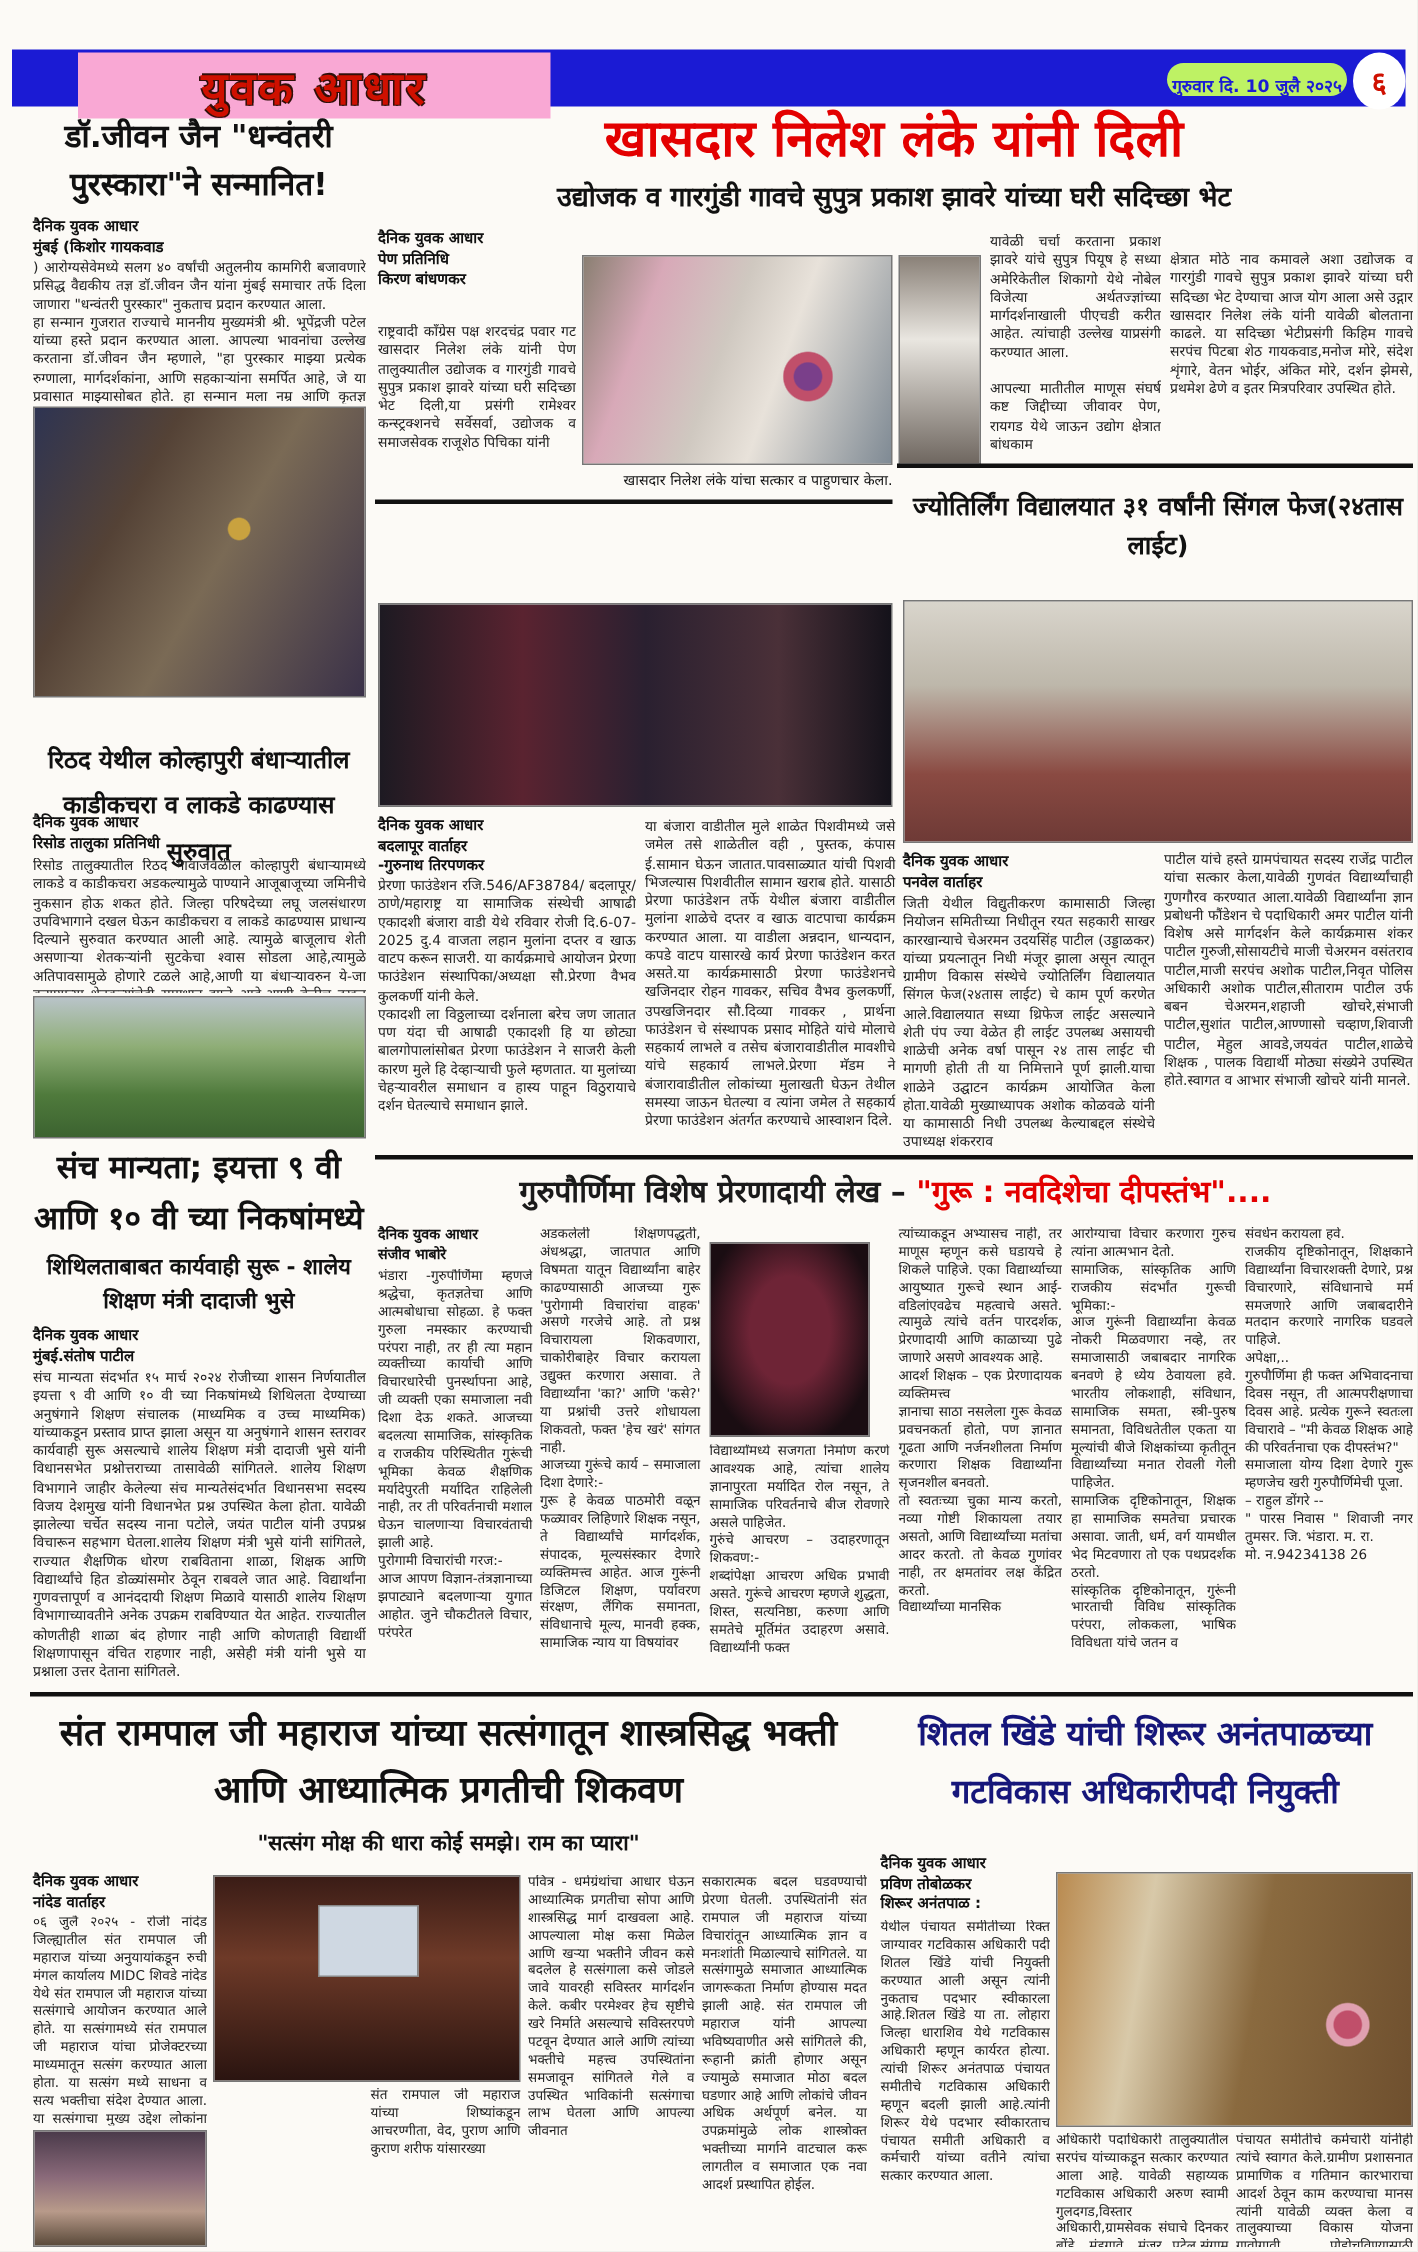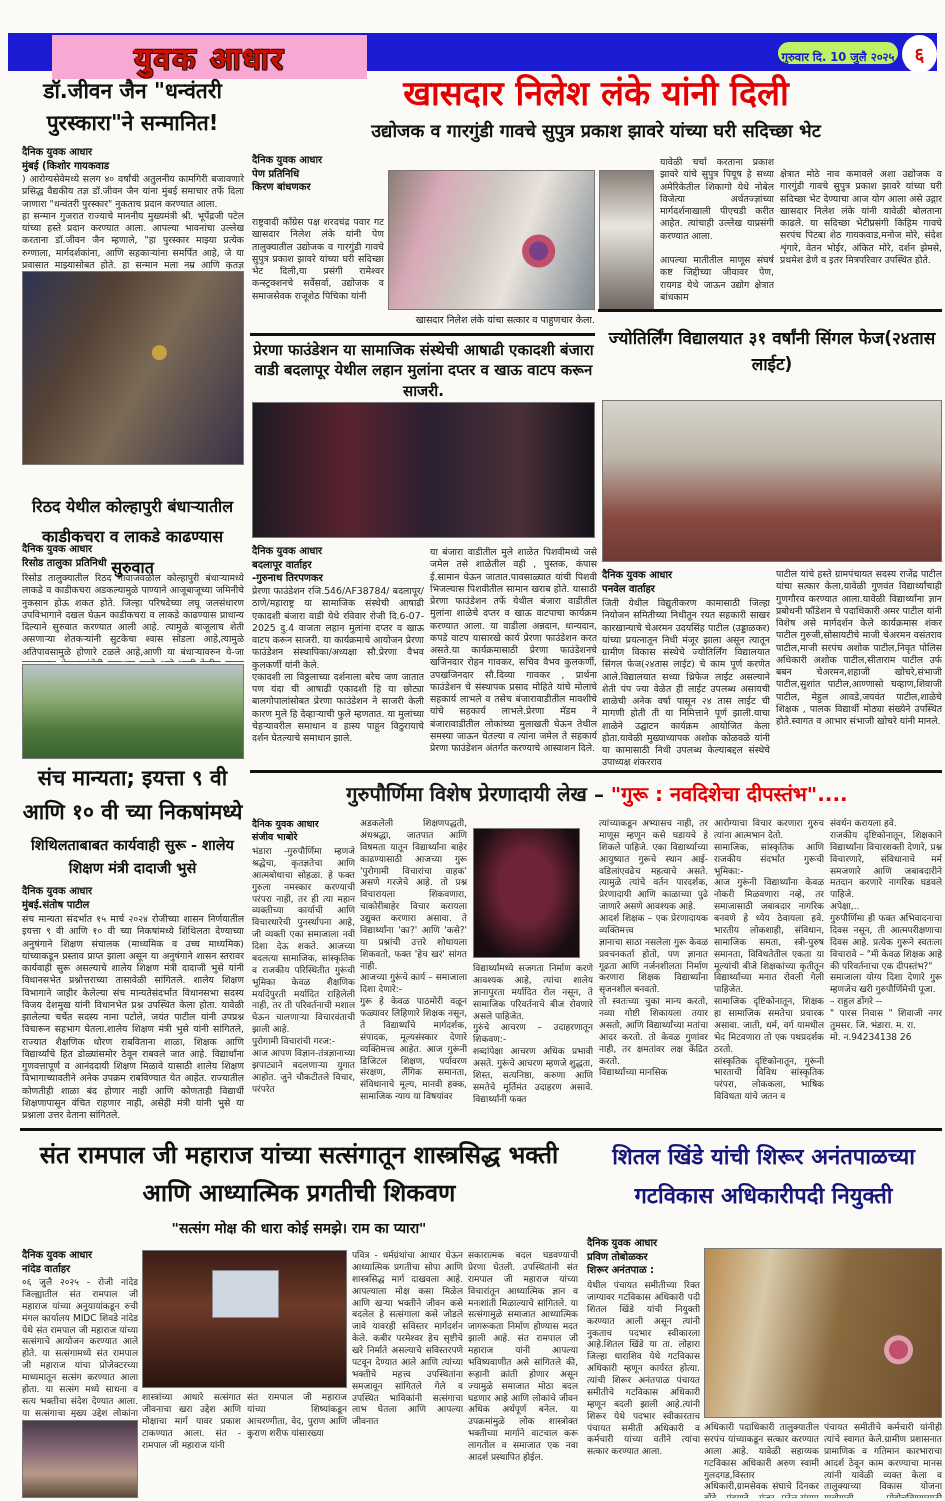--- a/index.html
+++ b/index.html
@@ -66,21 +66,20 @@
        background:linear-gradient(180deg,#8a8178 0%,#e9e6e0 40%,#6f6760 100%);"></div>
 
   <div class="abs body-txt" style="left:660px;top:156px;width:114px;height:162px;overflow:hidden;">यावेळी चर्चा करताना प्रकाश झावरे यांचे सुपुत्र पियूष हे सध्या अमेरिकेतील शिकागो येथे नोबेल विजेत्या अर्थतज्ज्ञांच्या मार्गदर्शनाखाली पीएचडी करीत आहेत. त्यांचाही उल्लेख याप्रसंगी करण्यात आला.
 
 आपल्या मातीतील माणूस संघर्ष कष्ट जिद्दीच्या जीवावर पेण, रायगड येथे जाऊन उद्योग क्षेत्रात बांधकाम</div>
   <div class="abs body-txt" style="left:780px;top:168px;width:162px;height:168px;overflow:hidden;">क्षेत्रात मोठे नाव कमावले अशा उद्योजक व गारगुंडी गावचे सुपुत्र प्रकाश झावरे यांच्या घरी सदिच्छा भेट देण्याचा आज योग आला असे उद्गार खासदार निलेश लंके यांनी यावेळी बोलताना काढले. या सदिच्छा भेटीप्रसंगी किहिम गावचे सरपंच पिटबा शेठ गायकवाड,मनोज मोरे, संदेश शृंगारे, वेतन भोईर, अंकित मोरे, दर्शन झेमसे, प्रथमेश ढेणे व इतर मित्रपरिवार उपस्थित होते.</div>
 
   <div class="abs rule" style="left:598px;top:309px;width:344px;height:3px;"></div>
   <div class="abs rule" style="left:250px;top:333px;width:345px;height:3px;"></div>
 
-  <div class="abs hl center" style="left:252px;top:340px;width:343px;font-size:15px;line-height:1.35;">प्रेरणा फाउंडेशन या सामाजिक संस्थेची आषाढी एकादशी बंजारा वाडी बदलापूर येथील लहान मुलांना दप्तर व खाऊ वाटप करून साजरी.</div>
   <div class="abs photo" style="left:252px;top:402px;width:343px;height:136px;
        background:linear-gradient(90deg,#1d1a22 0%,#5a2330 28%,#2a2030 52%,#4a3038 78%,#14121a 100%);"></div>
   <div class="abs byline" style="left:252px;top:544px;width:172px;">दैनिक युवक आधार
 बदलापूर वार्ताहर
 -गुरुनाथ तिरपणकर</div>
   <div class="abs body-txt" style="left:252px;top:585px;width:172px;height:180px;overflow:hidden;">प्रेरणा फाउंडेशन रजि.546/AF38784/ बदलापूर/ठाणे/महाराष्ट्र या सामाजिक संस्थेची आषाढी एकादशी बंजारा वाडी येथे रविवार रोजी दि.6-07-2025 दु.4 वाजता लहान मुलांना दप्तर व खाऊ वाटप करून साजरी. या कार्यक्रमाचे आयोजन प्रेरणा फाउंडेशन संस्थापिका/अध्यक्षा सौ.प्रेरणा वैभव कुलकर्णी यांनी केले.
 एकादशी ला विठ्ठलाच्या दर्शनाला बरेच जण जातात पण यंदा ची आषाढी एकादशी हि या छोट्या बालगोपालांसोबत प्रेरणा फाउंडेशन ने साजरी केली कारण मुले हि देव्हाऱ्याची फुले म्हणतात. या मुलांच्या चेहऱ्यावरील समाधान व हास्य पाहून विठुरायाचे दर्शन घेतल्याचे समाधान झाले.</div>
   <div class="abs body-txt" style="left:430px;top:546px;width:167px;height:219px;overflow:hidden;">या बंजारा वाडीतील मुले शाळेत पिशवीमध्ये जसे जमेल तसे शाळेतील वही , पुस्तक, कंपास ई.सामान घेऊन जातात.पावसाळ्यात यांची पिशवी भिजल्यास पिशवीतील सामान खराब होते. यासाठी प्रेरणा फाउंडेशन तर्फे येथील बंजारा वाडीतील मुलांना शाळेचे दप्तर व खाऊ वाटपाचा कार्यक्रम करण्यात आला. या वाडीला अन्नदान, धान्यदान, कपडे वाटप यासारखे कार्य प्रेरणा फाउंडेशन करत असते.या कार्यक्रमासाठी प्रेरणा फाउंडेशनचे खजिनदार रोहन गावकर, सचिव वैभव कुलकर्णी, उपखजिनदार सौ.दिव्या गावकर , प्रार्थना फाउंडेशन चे संस्थापक प्रसाद मोहिते यांचे मोलाचे सहकार्य लाभले व तसेच बंजारावाडीतील मावशीचे यांचे सहकार्य लाभले.प्रेरणा मॅडम ने बंजारावाडीतील लोकांच्या मुलाखती घेऊन तेथील समस्या जाऊन घेतल्या व त्यांना जमेल ते सहकार्य प्रेरणा फाउंडेशन अंतर्गत करण्याचे आस्वाशन दिले.</div>
 
   <div class="abs hl center" style="left:602px;top:325px;width:340px;font-size:17px;line-height:1.55;">ज्योतिर्लिंग विद्यालयात ३१ वर्षांनी सिंगल फेज(२४तास लाईट)</div>
@@ -149,21 +148,20 @@
   <div class="abs byline" style="left:22px;top:1248px;width:116px;">दैनिक युवक आधार
 नांदेड वार्ताहर</div>
   <div class="abs body-txt" style="left:22px;top:1277px;width:116px;height:140px;overflow:hidden;font-size:9px;">०६ जुलै २०२५ - रोजी नांदेड जिल्ह्यातील संत रामपाल जी महाराज यांच्या अनुयायांकडून रुची मंगल कार्यालय MIDC शिवडे नांदेड येथे संत रामपाल जी महाराज यांच्या सत्संगाचे आयोजन करण्यात आले होते. या सत्संगामध्ये संत रामपाल जी महाराज यांचा प्रोजेक्टरच्या माध्यमातून सत्संग करण्यात आला होता. या सत्संग मध्ये साधना व सत्य भक्तीचा संदेश देण्यात आला. या सत्संगाचा मुख्य उद्देश लोकांना जीवनाचे सत्य समजावणे हा होता.</div>
   <div class="abs photo" style="left:22px;top:1420px;width:116px;height:78px;
        background:linear-gradient(180deg,#4a3a4a 0%,#8a6a7a 40%,#b89a8a 70%,#5a4a3a 100%);"></div>
 
   <div class="abs photo" style="left:142px;top:1250px;width:205px;height:138px;
        background:linear-gradient(180deg,#3a1c16 0%,#6e3a28 40%,#2a1410 100%);">
     <div style="position:absolute;left:34%;top:14%;width:32%;height:34%;background:#cfd8e2;border:1px solid #888;"></div>
   </div>
-  <div class="abs body-txt" style="left:142px;top:1392px;width:99px;height:106px;overflow:hidden;font-size:9px;">शास्त्रांच्या आधारे सत्संगात जीवनाचा खरा उद्देश आणि मोक्षाचा मार्ग यावर प्रकाश टाकण्यात आला. संत - रामपाल जी महाराज यांनी</div>
   <div class="abs body-txt" style="left:247px;top:1392px;width:100px;height:106px;overflow:hidden;font-size:9px;">संत रामपाल जी महाराज यांच्या शिष्यांकडून आचरण्गीता, वेद, पुराण आणि कुराण शरीफ यांसारख्या</div>
   <div class="abs body-txt" style="left:352px;top:1250px;width:111px;height:248px;overflow:hidden;font-size:9px;">पवित्र - धर्मग्रंथांचा आधार घेऊन आध्यात्मिक प्रगतीचा सोपा आणि शास्त्रसिद्ध मार्ग दाखवला आहे. आपल्याला मोक्ष कसा मिळेल आणि खऱ्या भक्तीने जीवन कसे बदलेल हे सत्संगाला कसे जोडले जावे यावरही सविस्तर मार्गदर्शन केले. कबीर परमेश्वर हेच सृष्टीचे खरे निर्माते असल्याचे सविस्तरपणे पटवून देण्यात आले आणि त्यांच्या भक्तीचे महत्त्व उपस्थितांना समजावून सांगितले गेले व उपस्थित भाविकांनी सत्संगाचा लाभ घेतला आणि आपल्या जीवनात</div>
   <div class="abs body-txt" style="left:468px;top:1250px;width:110px;height:248px;overflow:hidden;font-size:9px;">सकारात्मक बदल घडवण्याची प्रेरणा घेतली. उपस्थितांनी संत रामपाल जी महाराज यांच्या विचारांतून आध्यात्मिक ज्ञान व मनःशांती मिळाल्याचे सांगितले. या सत्संगामुळे समाजात आध्यात्मिक जागरूकता निर्माण होण्यास मदत झाली आहे. संत रामपाल जी महाराज यांनी आपल्या भविष्यवाणीत असे सांगितले की, रूहानी क्रांती होणार असून ज्यामुळे समाजात मोठा बदल घडणार आहे आणि लोकांचे जीवन अधिक अर्थपूर्ण बनेल. या उपक्रमांमुळे लोक शास्त्रोक्त भक्तीच्या मार्गाने वाटचाल करू लागतील व समाजात एक नवा आदर्श प्रस्थापित होईल.</div>
 
   <div class="abs hl center" style="left:585px;top:1138px;width:357px;font-size:22px;line-height:1.75;color:#16167a;">शितल खिंडे यांची शिरूर अनंतपाळच्या गटविकास अधिकारीपदी नियुक्ती</div>
   <div class="abs byline" style="left:587px;top:1236px;width:113px;">दैनिक युवक आधार
 प्रविण तोबोळकर
 शिरूर अनंतपाळ :</div>
   <div class="abs body-txt" style="left:587px;top:1280px;width:113px;height:218px;overflow:hidden;font-size:9px;">येथील पंचायत समीतीच्या रिक्त जाग्यावर गटविकास अधिकारी पदी शितल खिंडे यांची नियुक्ती करण्यात आली असून त्यांनी नुकताच पदभार स्वीकारला आहे.शितल खिंडे या ता. लोहारा जिल्हा धाराशिव येथे गटविकास अधिकारी म्हणून कार्यरत होत्या. त्यांची शिरूर अनंतपाळ पंचायत समीतीचे गटविकास अधिकारी म्हणून बदली झाली आहे.त्यांनी शिरूर येथे पदभार स्वीकारताच पंचायत समीती अधिकारी व कर्मचारी यांच्या वतीने त्यांचा सत्कार करण्यात आला.</div>
   <div class="abs photo" style="left:704px;top:1248px;width:238px;height:170px;

